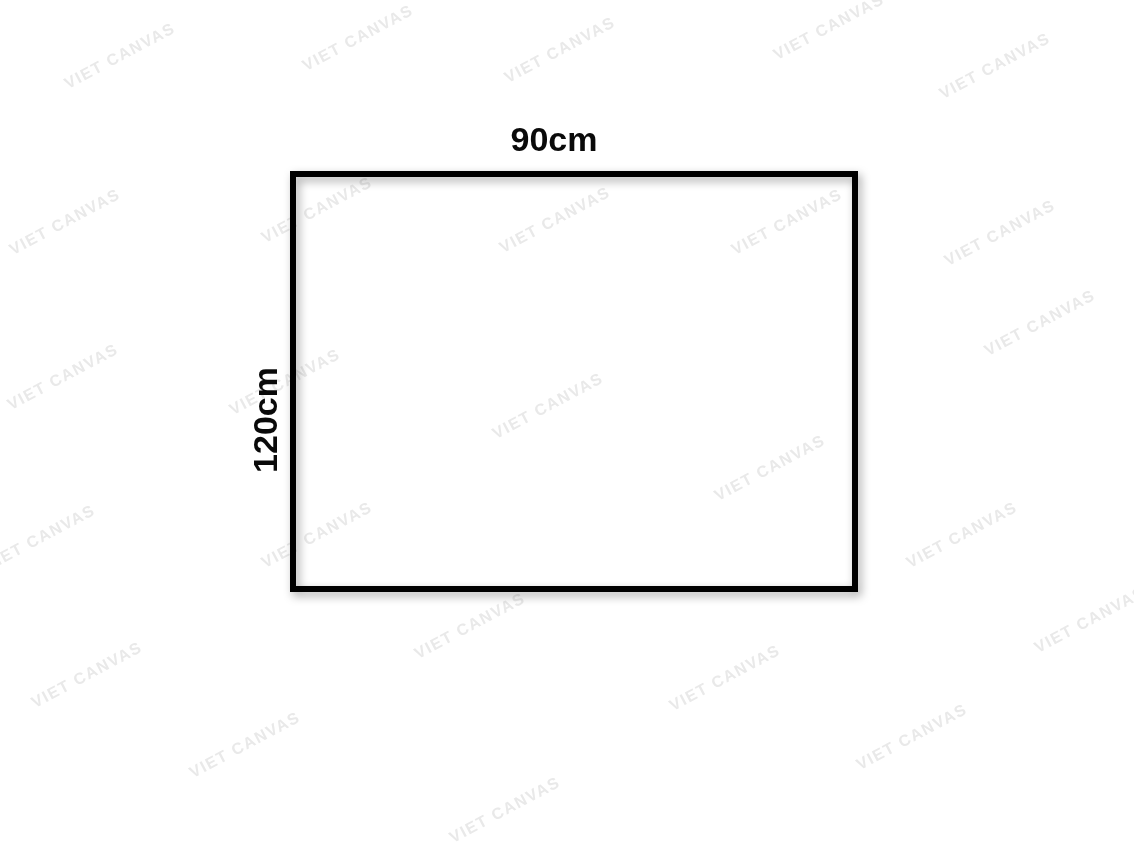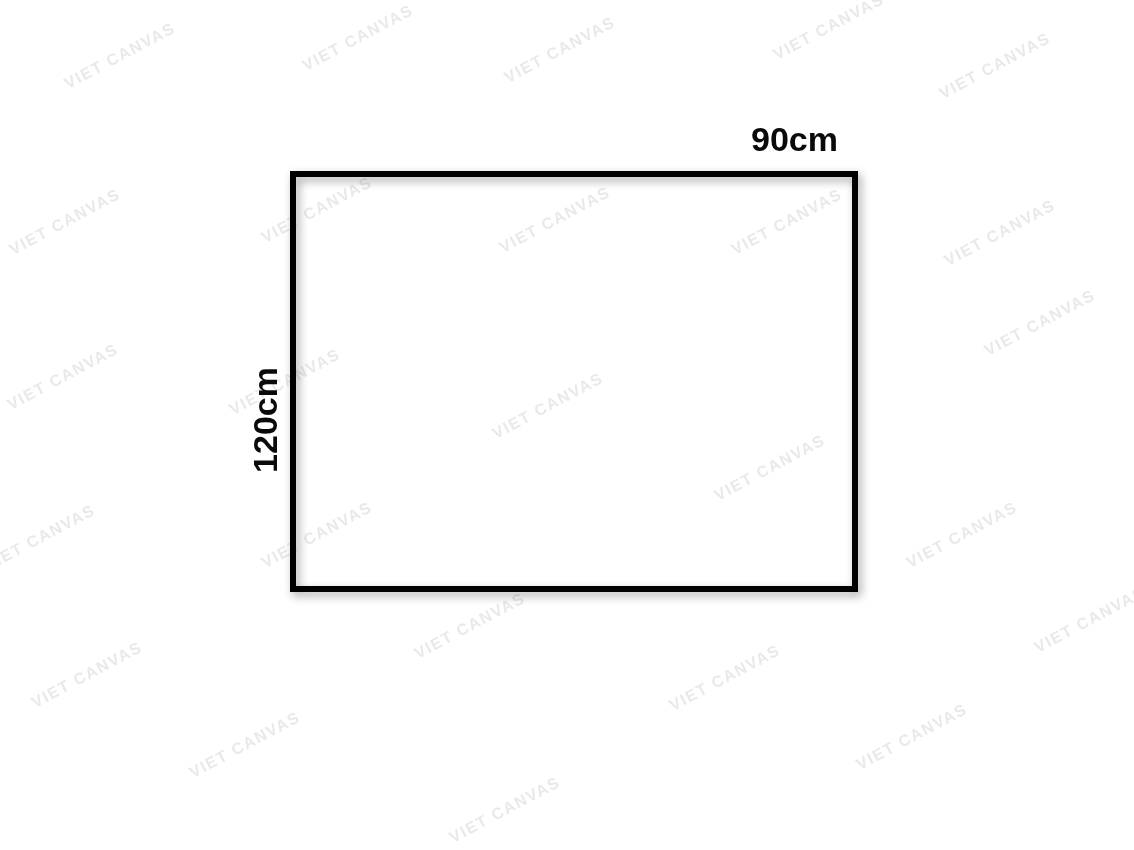--- a/index.html
+++ b/index.html
@@ -44,21 +44,21 @@
     color: #0a0a0a;
     font-size: 34px;
     font-weight: 700;
     line-height: 34px;
     white-space: nowrap;
   }
   .dim-label.top {
     left: 270px;
     top: 122px;
     width: 568px;
-    text-align: right;
+    text-align: center;
   }
   .dim-label.left {
     left: 265px;
     top: 420px;
     transform: translate(-50%, -50%) rotate(-90deg);
     transform-origin: center center;
   }
 </style>
 </head>
 <body>

